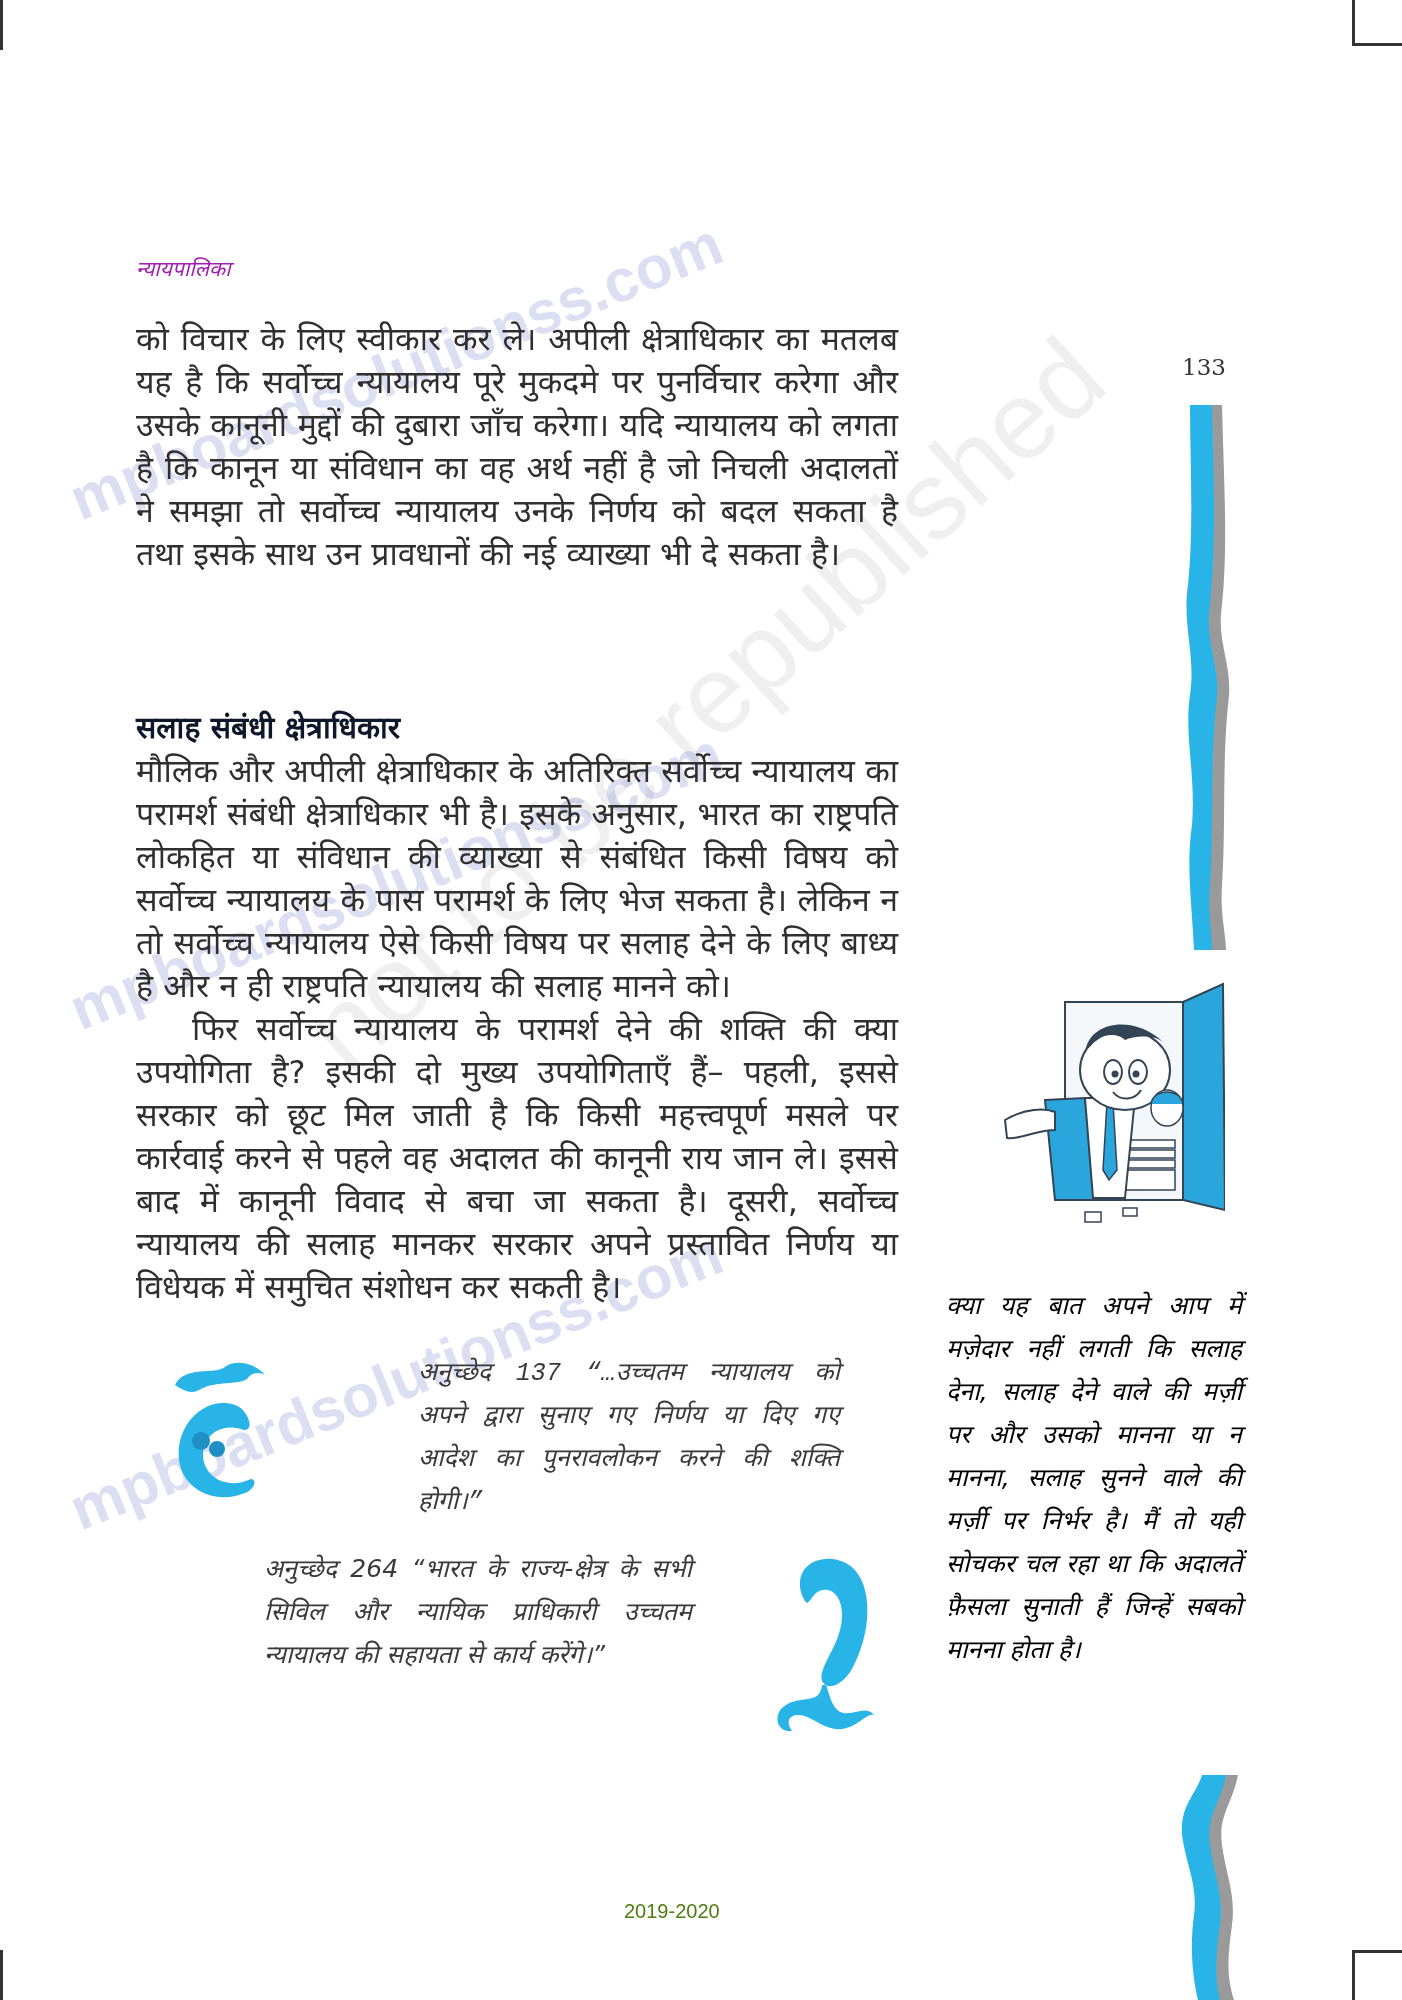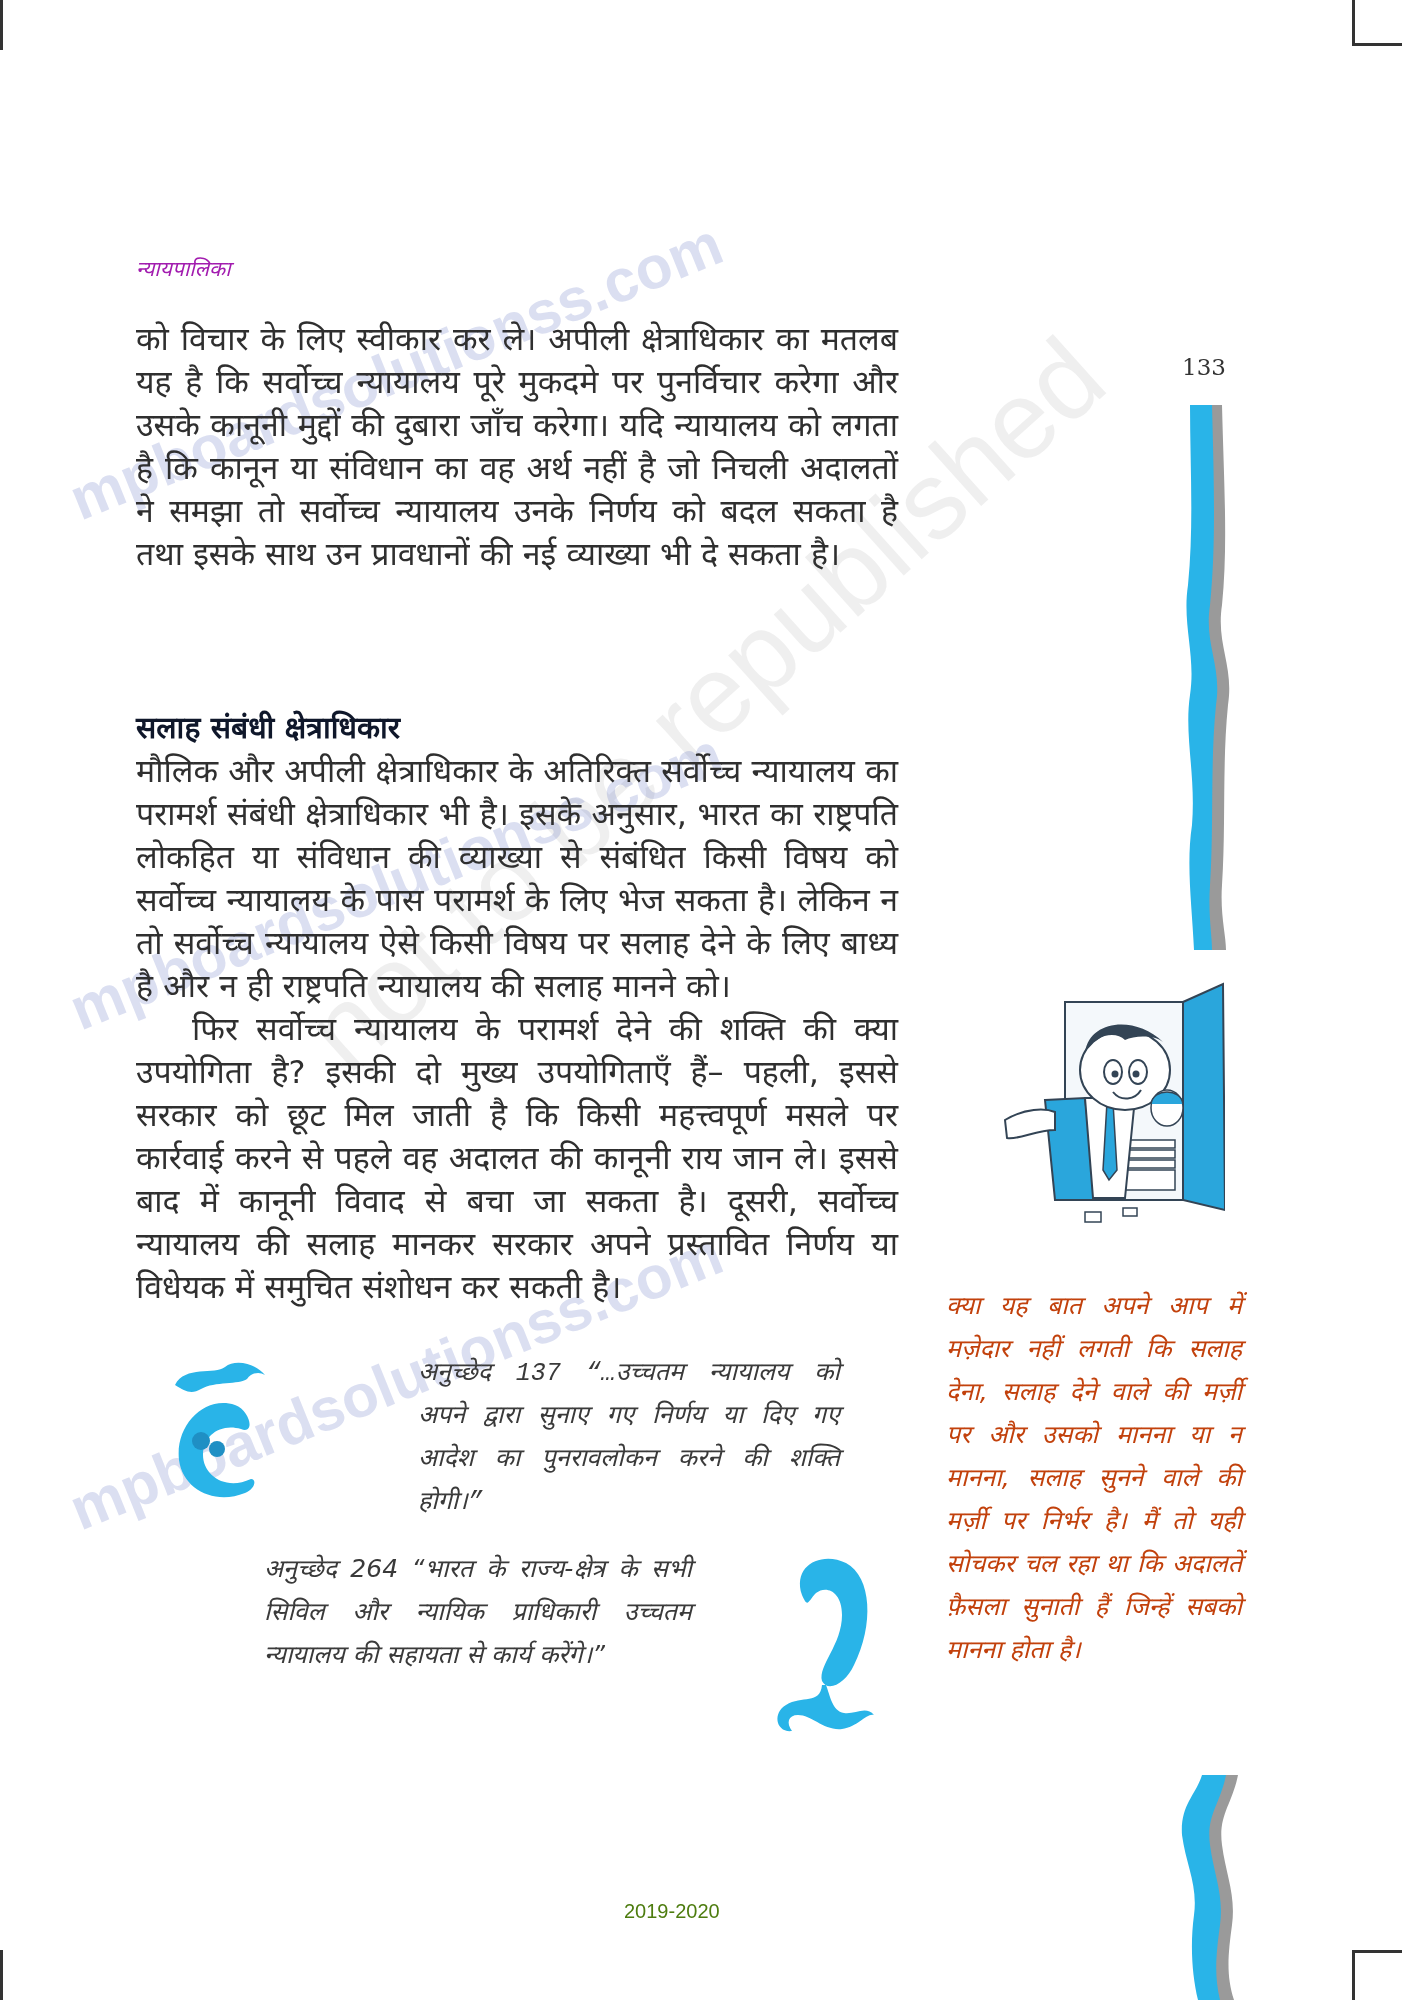--- a/index.html
+++ b/index.html
@@ -28,21 +28,21 @@
     .section-heading {
       position: absolute; left: 136px; top: 706px;
       font-size: 30px; font-weight: bold; color: #0f172a; text-align: right;
     }
     .quote {
       position: absolute; font-size: 25px; line-height: 43px;
       font-style: italic; color: #3a3a3a; text-align: justify; text-align-last: left;
     }
     .sidenote {
       position: absolute; left: 946px; top: 1284px; width: 296px;
-      font-size: 25px; line-height: 43px; font-style: italic; color: #c2410c;
+      font-size: 25px; line-height: 43px; font-style: italic; color: #000000;
       text-align: justify; text-align-last: left;
     }
     .footer {
       position: absolute; left: 624px; top: 1900px;
       font-family: "Liberation Sans", sans-serif; font-size: 20px; color: #4d7c0f;
     }
     .watermark {
       position: absolute; font-family: "Liberation Sans", sans-serif; font-weight: bold;
       pointer-events: none; white-space: nowrap;
     }

